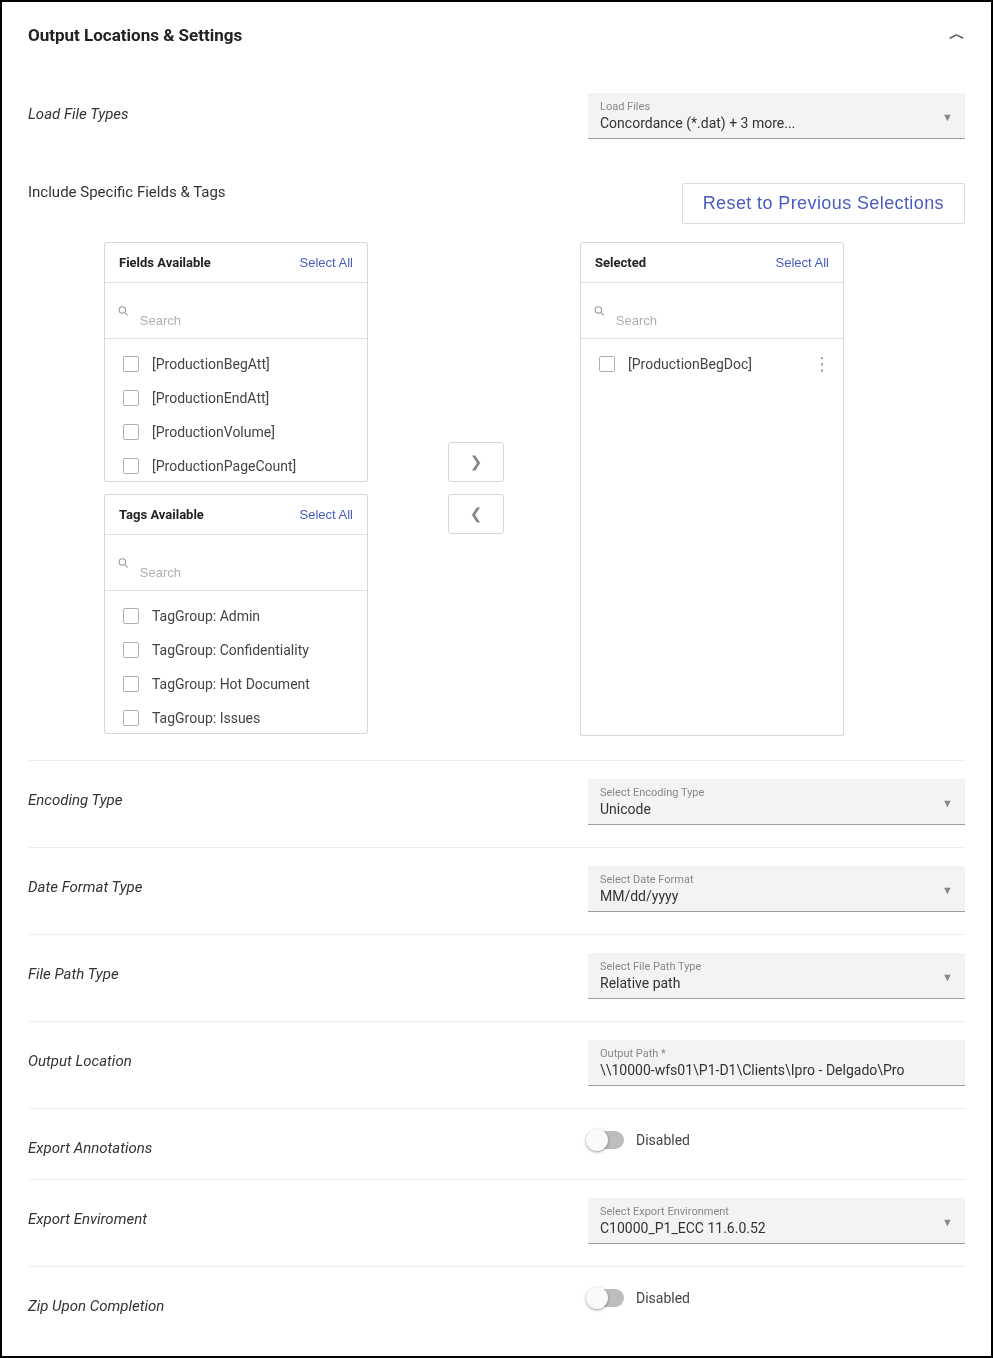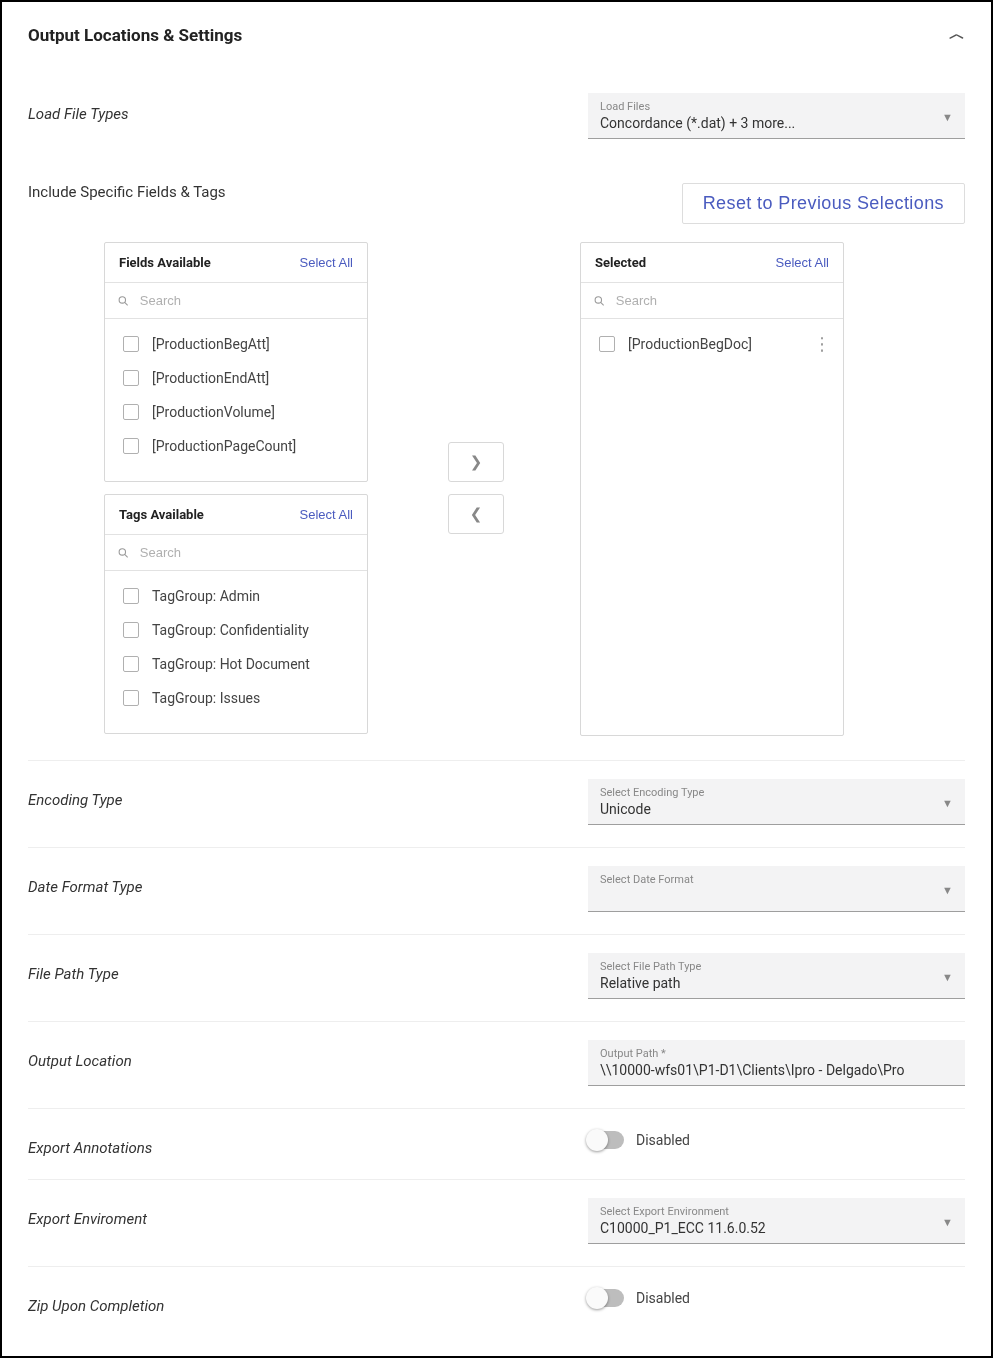--- a/index.html
+++ b/index.html
@@ -117,20 +117,21 @@
     border-bottom: 1px solid #e2e2e2;
   }
   .panel-search input {
     border: none;
     outline: none;
     font-size: 13px;
     color: #555;
     width: 100%;
     margin-left: 8px;
     background: transparent;
+    margin-top: 20px;
   }
   .panel-search input::placeholder { color: #b0b0b0; }
   .search-ico { width:14px;height:14px;color:#999; }
   .panel-list {
     overflow-y: auto;
     height: 148px;
     padding: 8px 0;
     position: relative;
   }
   .panel.selected .panel-list { height: 402px; }
@@ -331,20 +332,21 @@
     </div>
   </div>
 
   <div class="sep"></div>
 
   <div class="row" style="padding-top:18px;">
     <div class="row-label">Date Format Type</div>
     <div class="row-control">
       <div class="select-box">
         <div class="select-floating">Select Date Format</div>
+        <div class="select-value">MM/dd/yyyy</div>
         <span class="select-caret">▼</span>
       </div>
     </div>
   </div>
 
   <div class="sep"></div>
 
   <div class="row" style="padding-top:18px;">
     <div class="row-label">File Path Type</div>
     <div class="row-control">

